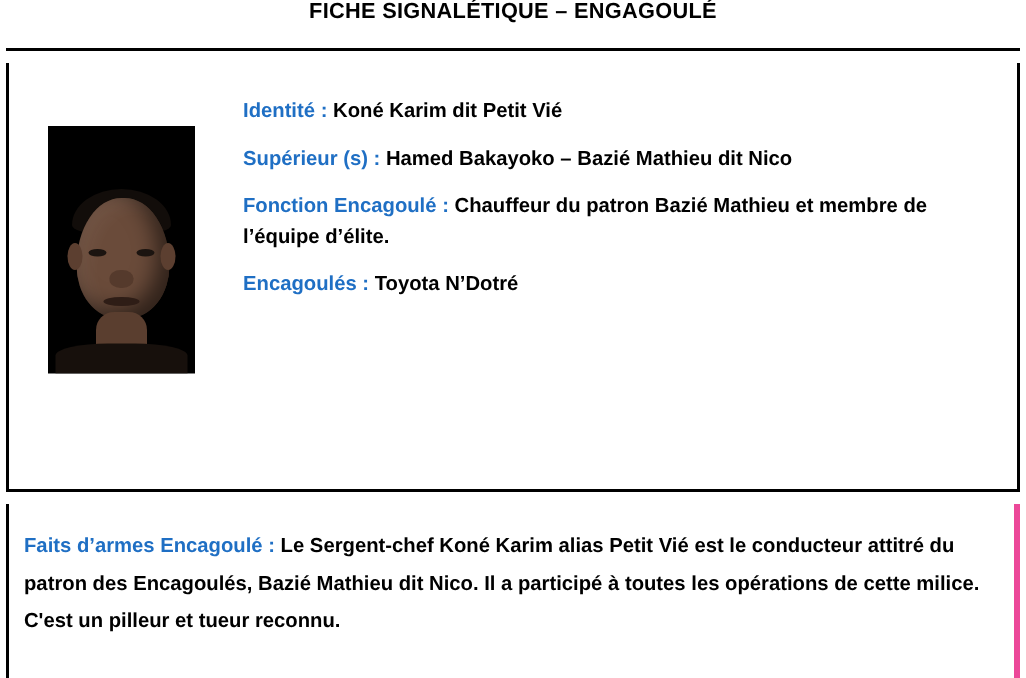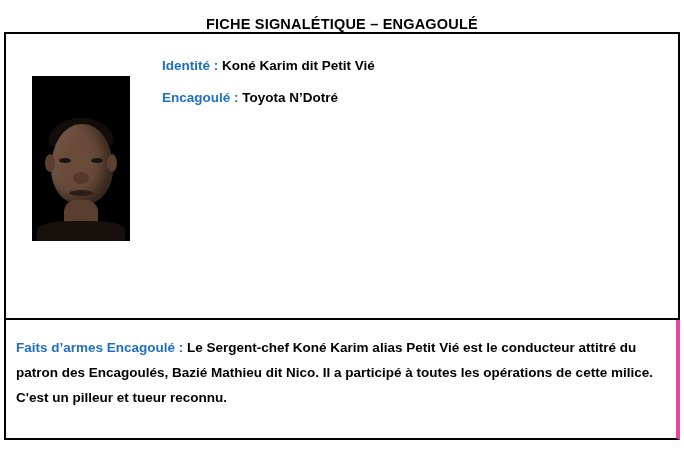--- a/index.html
+++ b/index.html
@@ -16,34 +16,34 @@
   }
   .sheet {
     width: 684px;
     height: 452px;
     box-sizing: border-box;
     position: relative;
   }
   .title-row {
     height: 34px;
     display: flex;
-    align-items: flex-end;
+    align-items: flex-start;
     justify-content: center;
     border-bottom: 2px solid #000;
     box-sizing: border-box;
     margin: 0 4px;
   }
   .title-text {
     font-size: 14.5px;
     font-weight: bold;
     letter-spacing: 0.2px;
     text-align: center;
   }
   .body-box {
-    margin: 0 4px;
+    margin: 8px 4px;
     border-left: 2px solid #000;
     border-right: 2px solid #000;
     border-bottom: 2px solid #000;
     box-sizing: border-box;
     height: 286px;
     display: flex;
     flex-direction: row;
     align-items: flex-start;
   }
   .photo-cell {
@@ -208,25 +208,33 @@
     </div>
 
     <div class="fields-cell">
 
       <div class="field">
         <span class="lbl">Identité :</span>
         <span class="val">Koné Karim dit Petit Vié</span>
       </div>
 
 
-
-
-
-      <div class="field">
-        <span class="lbl">Encagoulé :</span>
+      <div class="field">
+        <span class="lbl">Supérieur (s) :</span>
+        <span class="val">Hamed Bakayoko – Bazié Mathieu dit Nico</span>
+      </div>
+
+      <div class="field">
+        <span class="lbl">Fonction Encagoulé :</span>
+        <span class="val">Chauffeur du patron Bazié Mathieu et membre de l’équipe d’élite.</span>
+      </div>
+
+
+      <div class="field">
+        <span class="lbl">Encagoulés :</span>
         <span class="val">Toyota N’Dotré</span>
       </div>
 
 
     </div>
   </div>
 
   <div class="notes-box">
     <div class="notes-text">
       <span class="lbl">Faits d’armes Encagoulé :</span>

